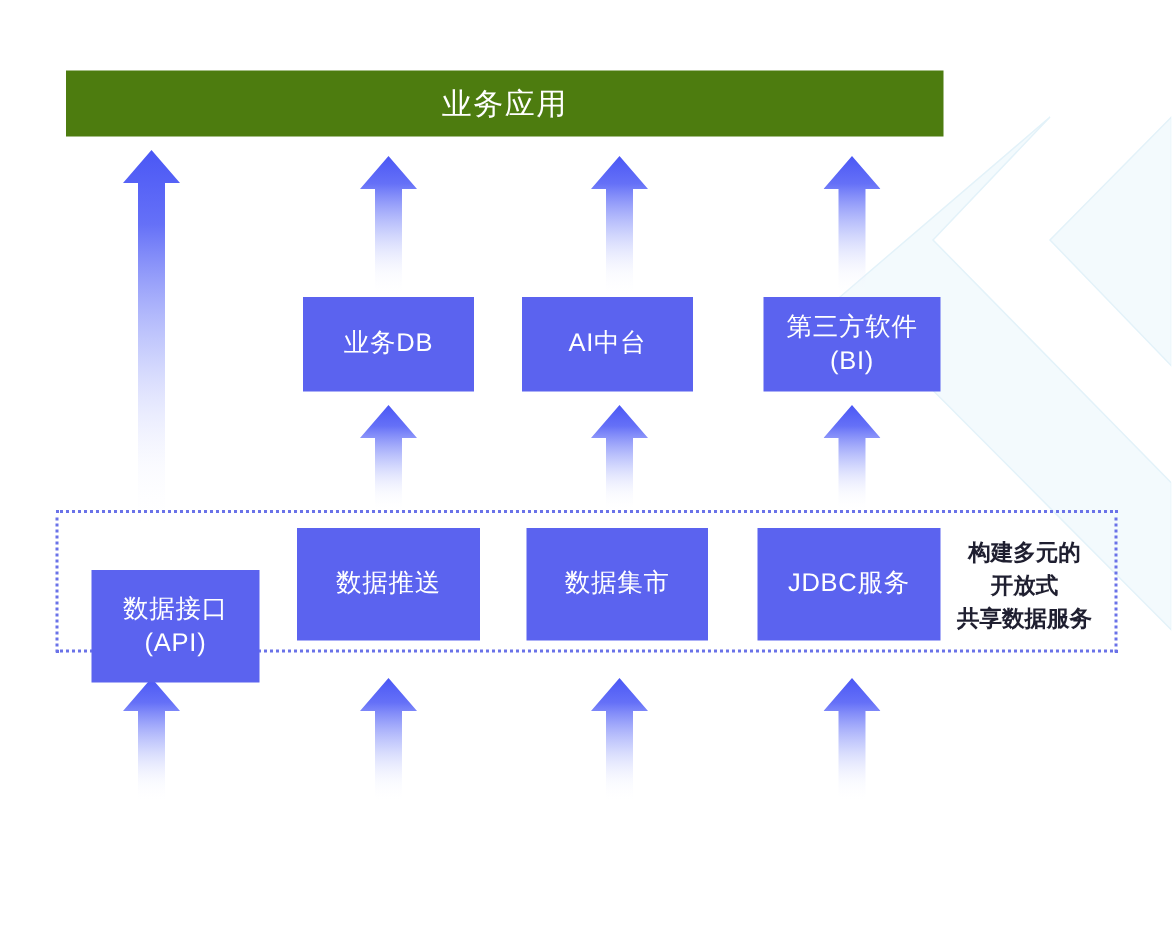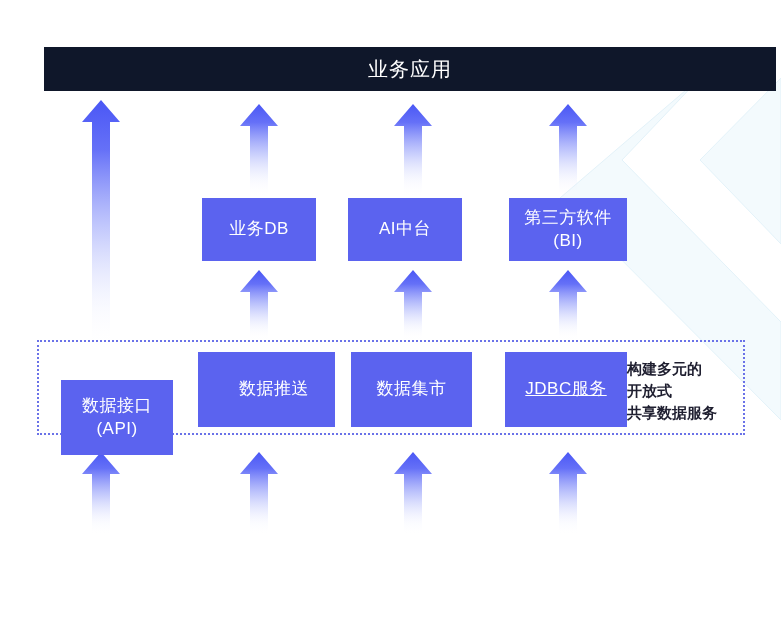--- a/index.html
+++ b/index.html
@@ -33,23 +33,23 @@
     align-items: center;
     justify-content: center;
     color: #ffffff;
     font-size: 20px;
     letter-spacing: 1px;
     white-space: nowrap;
   }
   .band-top {
     left: 44px;
     top: 47px;
-    width: 732px;
+    width: 585px;
     height: 44px;
-    background: #0f172a;
+    background: #4d7c0f;
   }
   .band-bottom {
     left: 44px;
     top: 537px;
     width: 704px;
     height: 44px;
     background: #525cf2;
   }
 
   
@@ -86,20 +86,21 @@
     border: 2px dotted #6a72e8;
     box-sizing: border-box;
   }
 
   
   .group-caption {
     position: absolute;
     left: 627px;
     top: 358px;
     width: 112px;
+    text-align: center;
     color: #1f1f30;
     font-size: 15px;
     font-weight: bold;
     line-height: 1.45;
     white-space: pre-line;
   }
 
   
   .arrow {
     position: absolute;
@@ -206,27 +207,27 @@
     </div>
   </div>
 
   <div class="dotted-group"></div>
 
   <div class="tier-svc">
     <div class="node" style="left:61px; top:352px; width:112px;margin-top:28px;">
       <span class="node-label">数据接口
 (API)</span>
     </div>
-    <div class="node" style="left:198px; top:352px; width:122px;padding-left:15px;">
+    <div class="node" style="left:198px; top:352px; width:122px;">
       <span class="node-label">数据推送</span>
     </div>
     <div class="node" style="left:351px; top:352px; width:121px;">
       <span class="node-label">数据集市</span>
     </div>
-    <div class="node" style="left:505px; top:352px; width:122px;text-decoration:underline;">
+    <div class="node" style="left:505px; top:352px; width:122px;">
       <span class="node-label">JDBC服务</span>
     </div>
   </div>
 
   <div class="group-caption">构建多元的
 开放式
 共享数据服务</div>
 
 
 </div>

